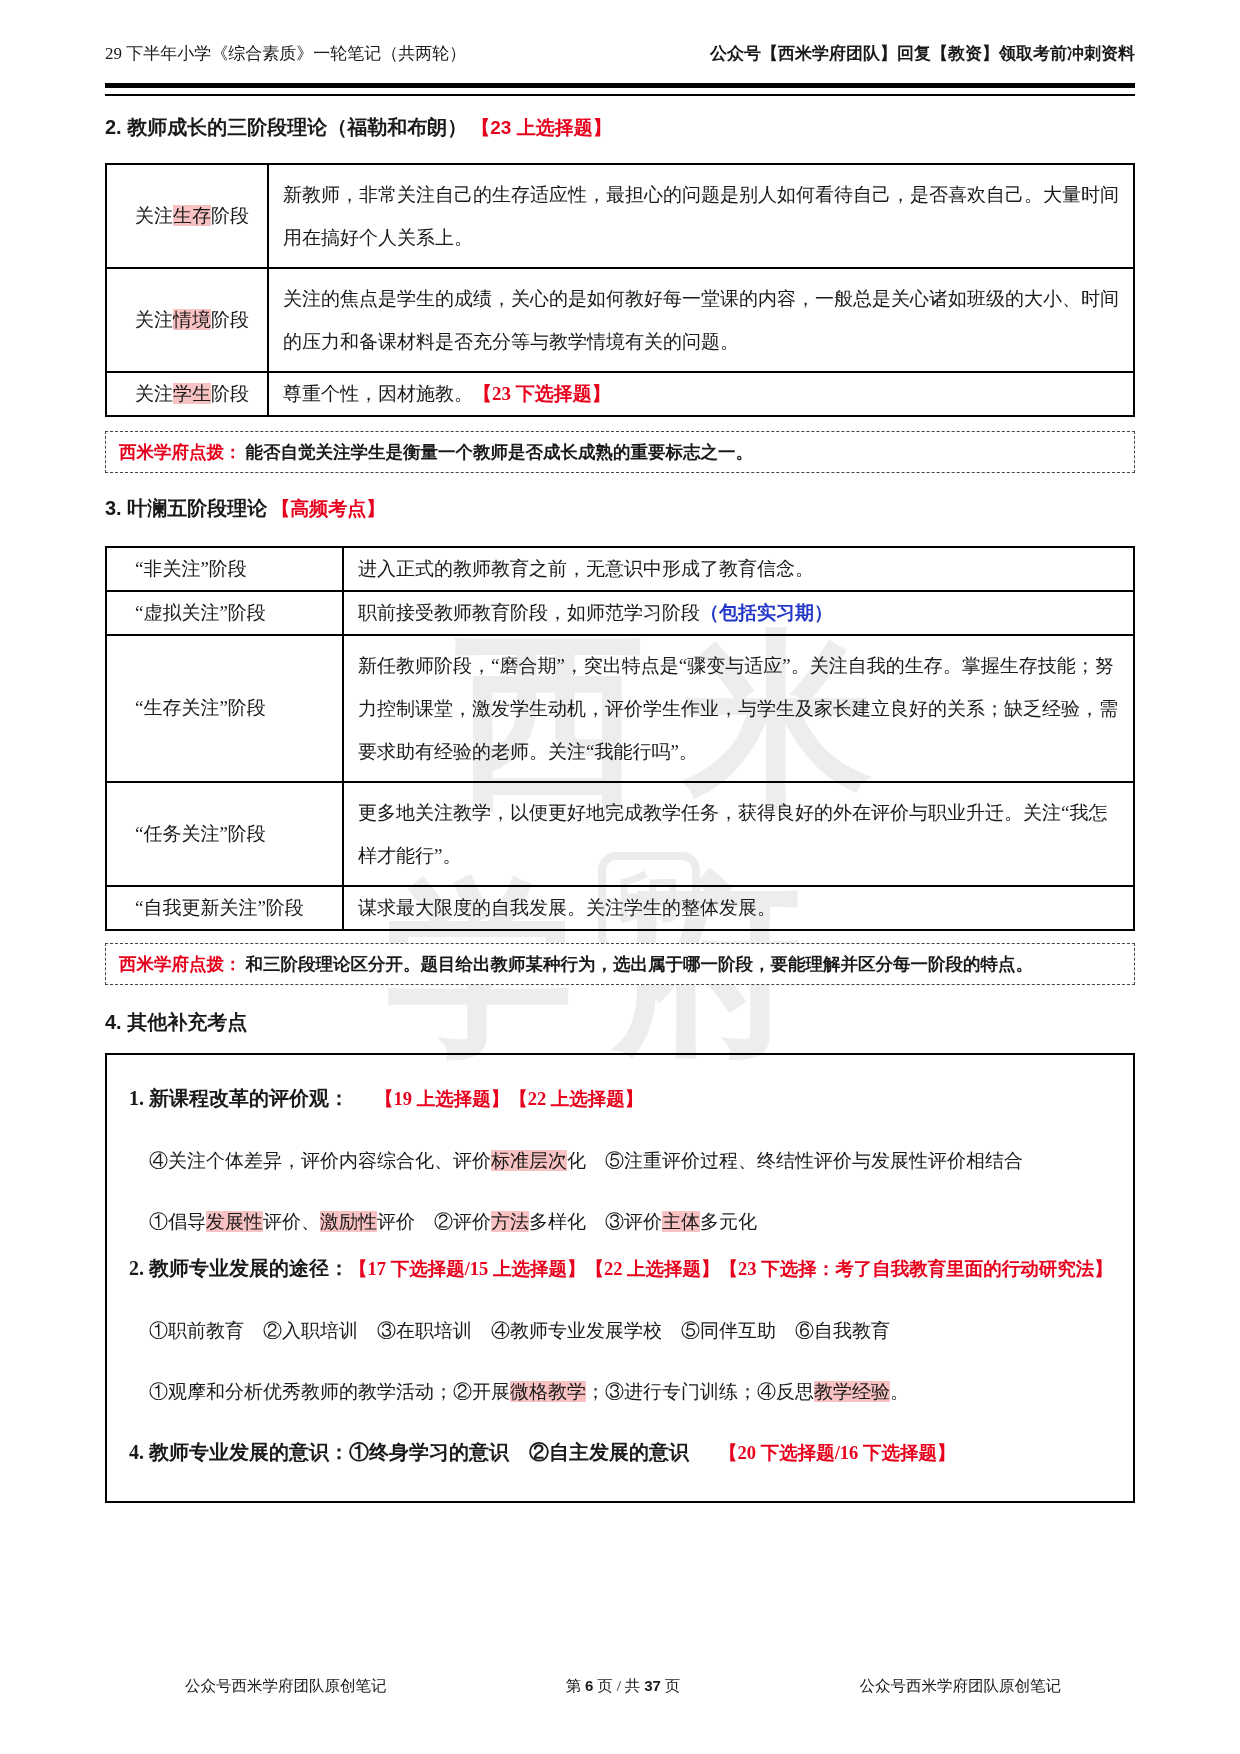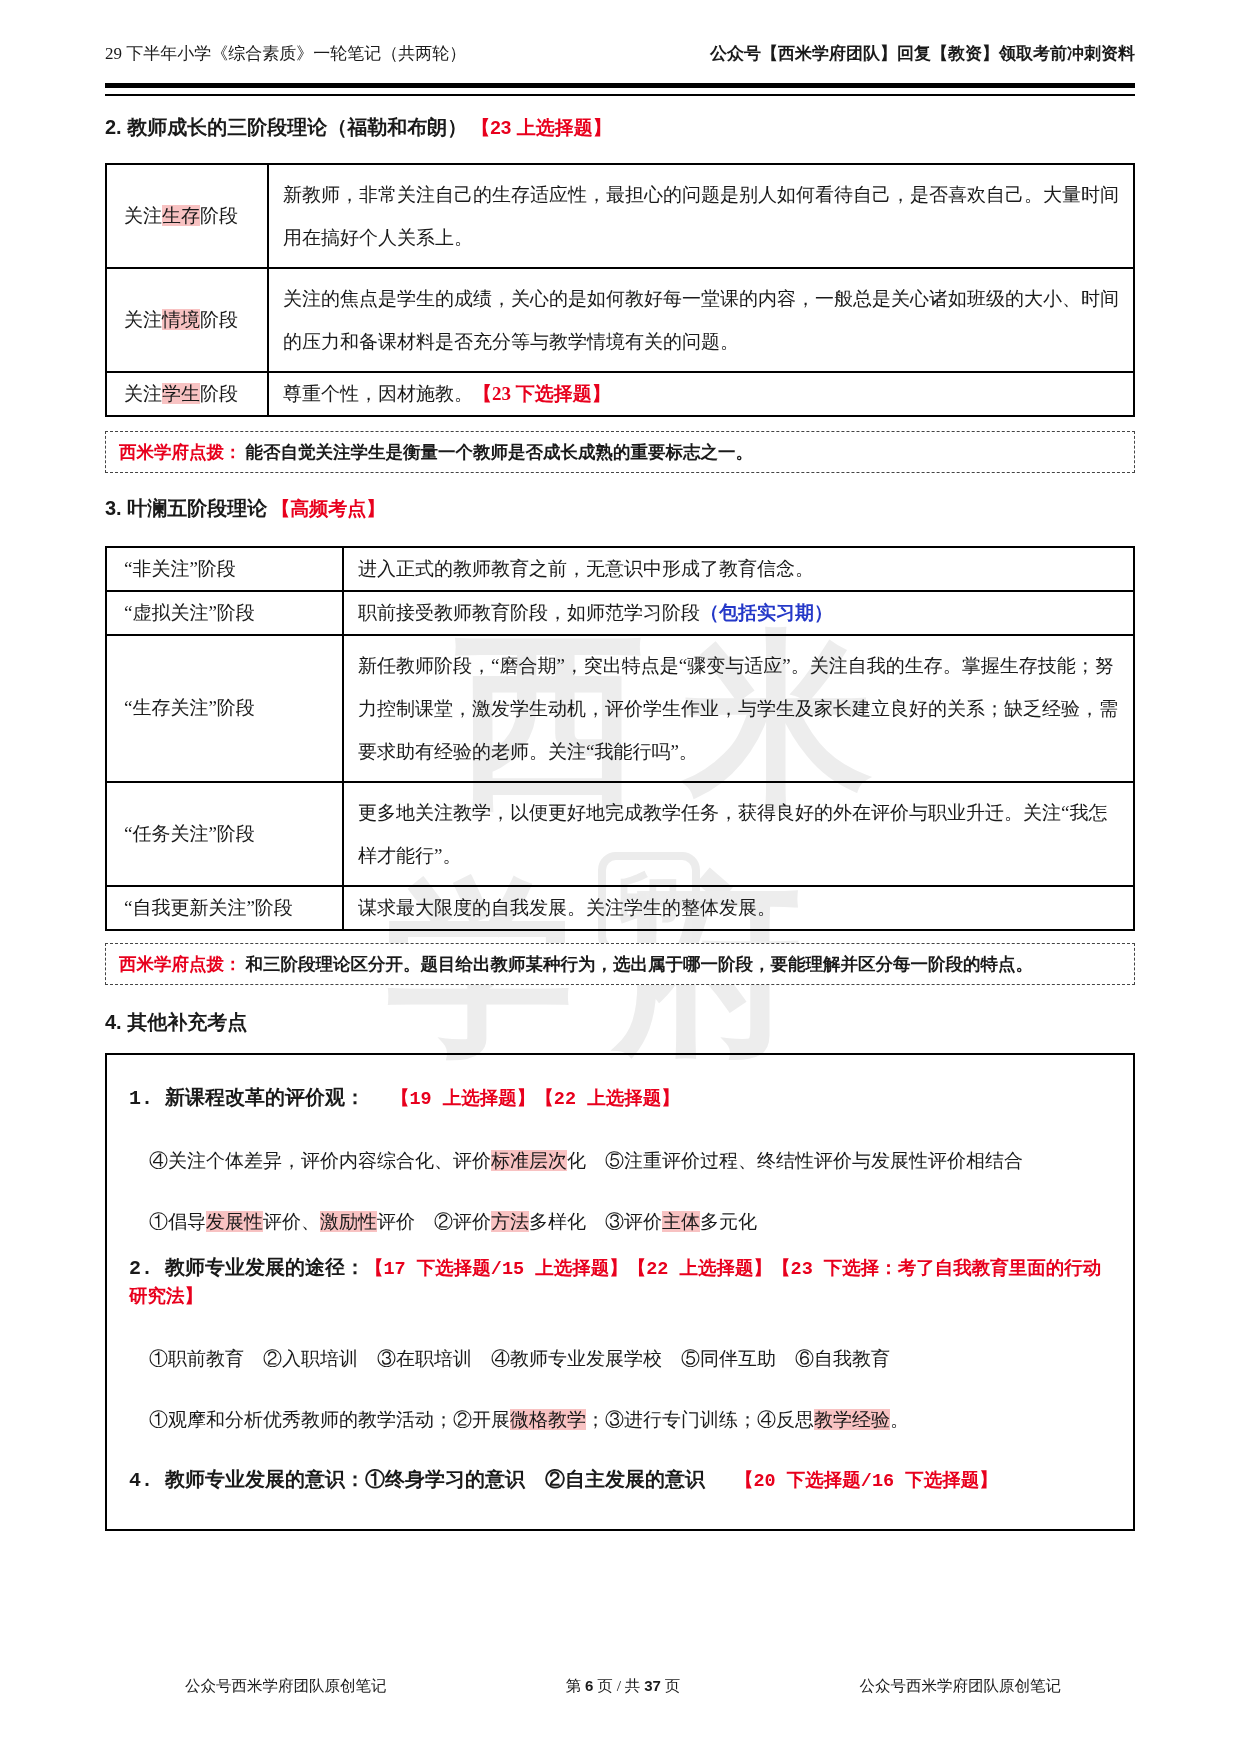--- a/index.html
+++ b/index.html
@@ -41,21 +41,21 @@
   .sec-head.s3 { margin-top: 22px; }
   .sec-head.s4 { margin-top: 24px; }
   .red-tag { color: #e8001d; font-weight: bold; }
   .sec-head .red-tag { margin-left: 4px; font-size: 19px; }
 
   
   table { border-collapse: collapse; width: 100%; table-layout: fixed; background: transparent; }
   .t1 { margin-top: 22px; }
   .t2 { margin-top: 24px; }
   td { border: 2px solid #000; font-size: 19px; background: transparent; }
-  td.lbl { text-align: left; padding-left: 17px; }
+  td.lbl { text-align: left; padding-left: 28px; }
   td.txt { padding: 8px 12px 8px 14px; }
   td.txt.multiline { line-height: 43px; }
   .t1 col.c1 { width: 162px; }
   .t2 col.c1 { width: 237px; }
 
   .hl   { background: #f8c2c2; }
   .red  { color: #e8001d; font-weight: bold; }
   .blue { color: #2438c8; font-weight: bold; }
 
   
@@ -67,21 +67,21 @@
   .tipbox.second { margin-top: 12px; }
   .tip-label { color: #e8001d; margin-right: 4px; }
 
   
   .bigbox {
     margin-top: 18px; border: 2.5px solid #000;
     padding: 30px 18px 34px 22px;
     background: transparent;
   }
   .box-row { line-height: 27px; }
-  .box-row.head { font-weight: bold; font-size: 20px; font-family: Liberation Mono, monospace;
+  .box-row.head { font-weight: bold; font-size: 20px; font-family: Liberation Serif, serif;
                   margin-bottom: 34px; }
   .box-row.head .red-tag { font-size: 18.5px; }
   .box-row.line { font-size: 19px; margin-left: 20px; margin-bottom: 34px; }
   .box-row.line.tight { margin-bottom: 20px; }
   .box-row.last { margin-bottom: 0; }
   .tag-gap1 { margin-left: 26px; }
   .tag-gap2 { margin-left: 30px; }
 
   
   .footer {

